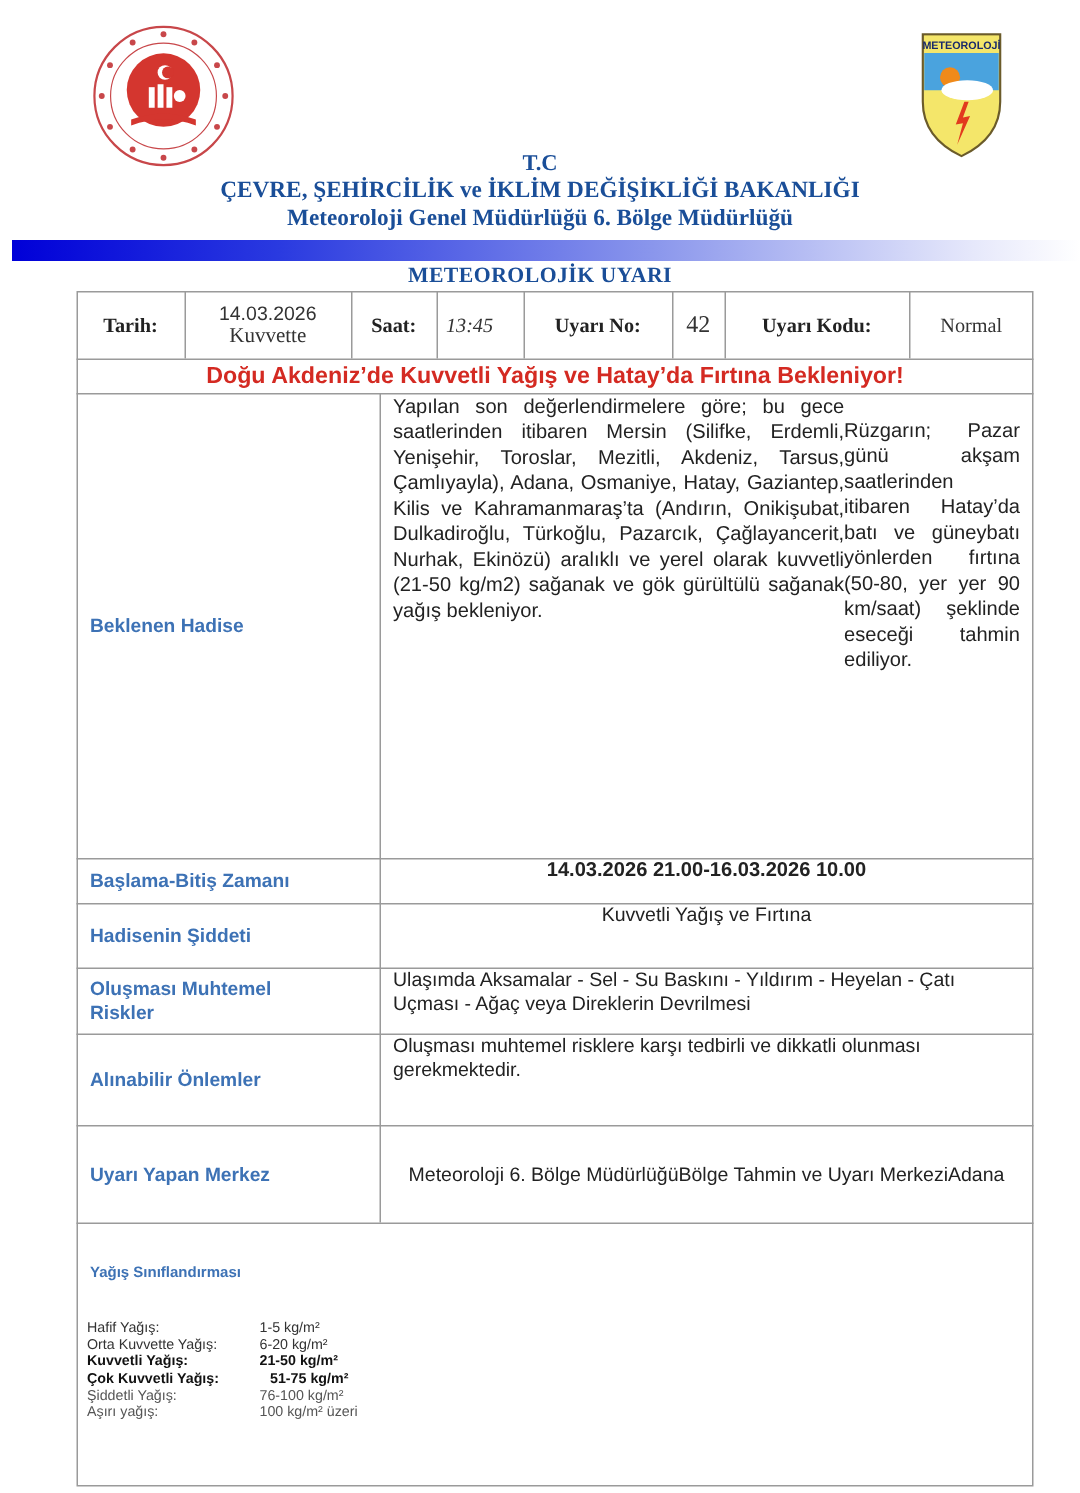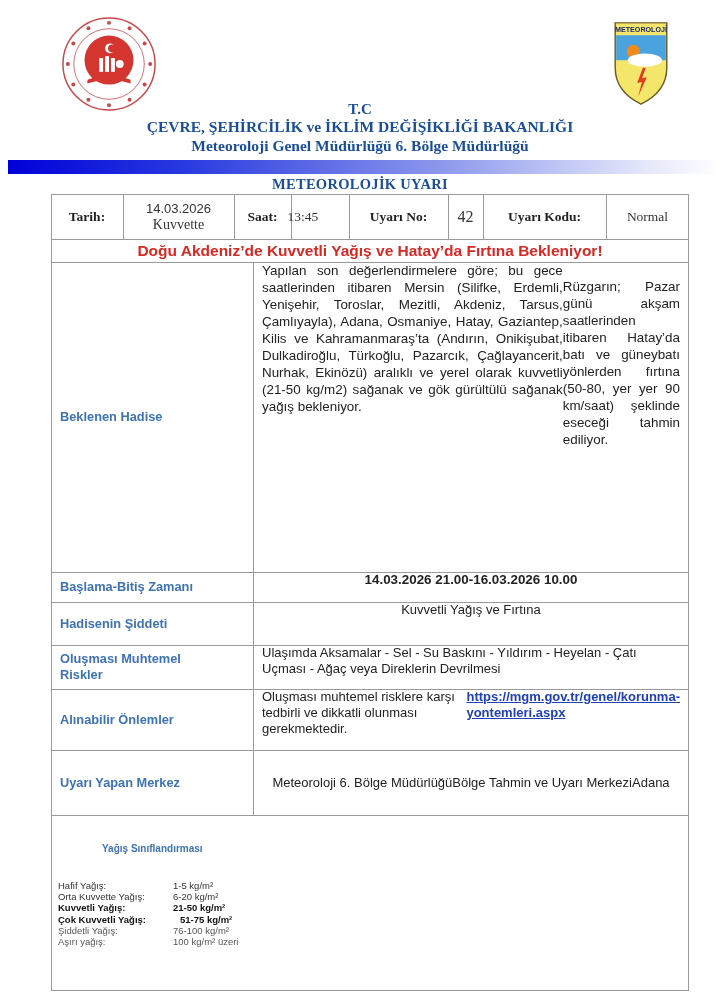--- a/index.html
+++ b/index.html
@@ -28,21 +28,21 @@
   .alert-title { font-family: "Liberation Sans", sans-serif; font-weight: bold; color: #d42a22; font-size: 15.5px; }
 
   .row-lbl { position: absolute; left: 60px; box-sizing: border-box; font-weight: bold; color: #3d72b5; font-size: 12.8px; line-height: 16px; display: flex; align-items: center; }
   .row-val { position: absolute; left: 262px; width: 418px; box-sizing: border-box; font-size: 13px; color: #222; line-height: 16px; display: flex; flex-direction: row; justify-content: center; }
   .just { text-align: justify; text-align-last: left; }
   .para + .para { margin-top: 16px; }
   .bold { font-weight: bold; }
   .center { text-align: center; align-items: center; }
   .link { color: #1e3fb8; text-decoration: underline; font-weight: bold; }
 
-  .class-title { position: absolute; left: 60px; top: 843px; font-weight: bold; color: #3d72b5; font-size: 10px; margin-left: 42px; }
+  .class-title { position: absolute; left: 60px; top: 843px; font-weight: bold; color: #3d72b5; font-size: 10px; }
   .class-list { position: absolute; left: 58px; top: 880px; font-size: 9.5px; line-height: 11.2px; color: #333; }
   .class-row { display: flex; }
   .class-row .k { width: 115px; }
   .class-row.b { font-weight: bold; color: #111; }
 </style>
 </head>
 <body>
 
 <svg class="logo-left" viewBox="0 0 100 100">
   <circle cx="50" cy="50" r="47" fill="none" stroke="#c8474a" stroke-width="1.5"></circle>
@@ -98,21 +98,21 @@
 <div class="vline" style="left:606px; top:194px; height:45px;"></div>
 <div class="hline" style="left:51px; top:239px; width:638px;"></div>
 <div class="hline" style="left:51px; top:262px; width:638px;"></div>
 
 <div class="cell meta-lbl" style="left:51px; top:194px; width:72px; height:45px;">Tarih:</div>
 <div class="cell meta-date" style="left:123px; top:194px; width:111px; height:45px;">
   <span>14.03.2026</span>
   <span>Kuvvette</span>
 </div>
 <div class="cell meta-lbl" style="left:234px; top:194px; width:57px; height:45px;">Saat:</div>
-<div class="cell meta-val" style="left:274px; top:194px; width:58px; height:45px;">13:45</div>
+<div class="cell meta-val" style="left:284px; top:194px; width:58px; height:45px;font-style:italic;">13:45</div>
 <div class="cell meta-lbl" style="left:349px; top:194px; width:99px; height:45px;">Uyarı No:</div>
 <div class="cell meta-val big" style="left:448px; top:194px; width:35px; height:45px;">42</div>
 <div class="cell meta-lbl" style="left:483px; top:194px; width:123px; height:45px;">Uyarı Kodu:</div>
 <div class="cell meta-val" style="left:606px; top:194px; width:83px; height:45px;">Normal</div>
 
 <div class="cell alert-title" style="left:51px; top:239px; width:638px; height:23px;">Doğu Akdeniz’de Kuvvetli Yağış ve Hatay’da Fırtına Bekleniyor!</div>
 
 <div class="vline" style="left:253px; top:262px; height:553px;"></div>
 <div class="hline" style="left:51px; top:572px; width:638px;"></div>
 <div class="hline" style="left:51px; top:602px; width:638px;"></div>
@@ -132,21 +132,20 @@
 
 <div class="row-lbl" style="top:602px; height:43px; width:190px;">Hadisenin Şiddeti</div>
 <div class="row-val" style="top:602px; height:43px;">Kuvvetli Yağış ve Fırtına</div>
 
 <div class="row-lbl" style="top:645px; height:44px; width:150px;">Oluşması Muhtemel Riskler</div>
 <div class="row-val" style="top:645px; height:44px;">Ulaşımda Aksamalar - Sel - Su Baskını - Yıldırım - Heyelan - Çatı Uçması - Ağaç veya Direklerin Devrilmesi</div>
 
 <div class="row-lbl" style="top:689px; height:61px; width:190px;">Alınabilir Önlemler</div>
 <div class="row-val" style="top:689px; height:61px;">
   <div>Oluşması muhtemel risklere karşı tedbirli ve dikkatli olunması gerekmektedir.</div>
-  <a class="link">https://mgm.gov.tr/genel/korunma-yontemleri.aspx</a>
 </div>
 
 <div class="row-lbl" style="top:750px; height:65px; width:190px;">Uyarı Yapan Merkez</div>
 <div class="row-val center" style="top:750px; height:65px;">
   <div>Meteoroloji 6. Bölge Müdürlüğü</div>
   <div>Bölge Tahmin ve Uyarı Merkezi</div>
   <div>Adana</div>
 </div>
 
 <div class="class-title">Yağış Sınıflandırması</div>

